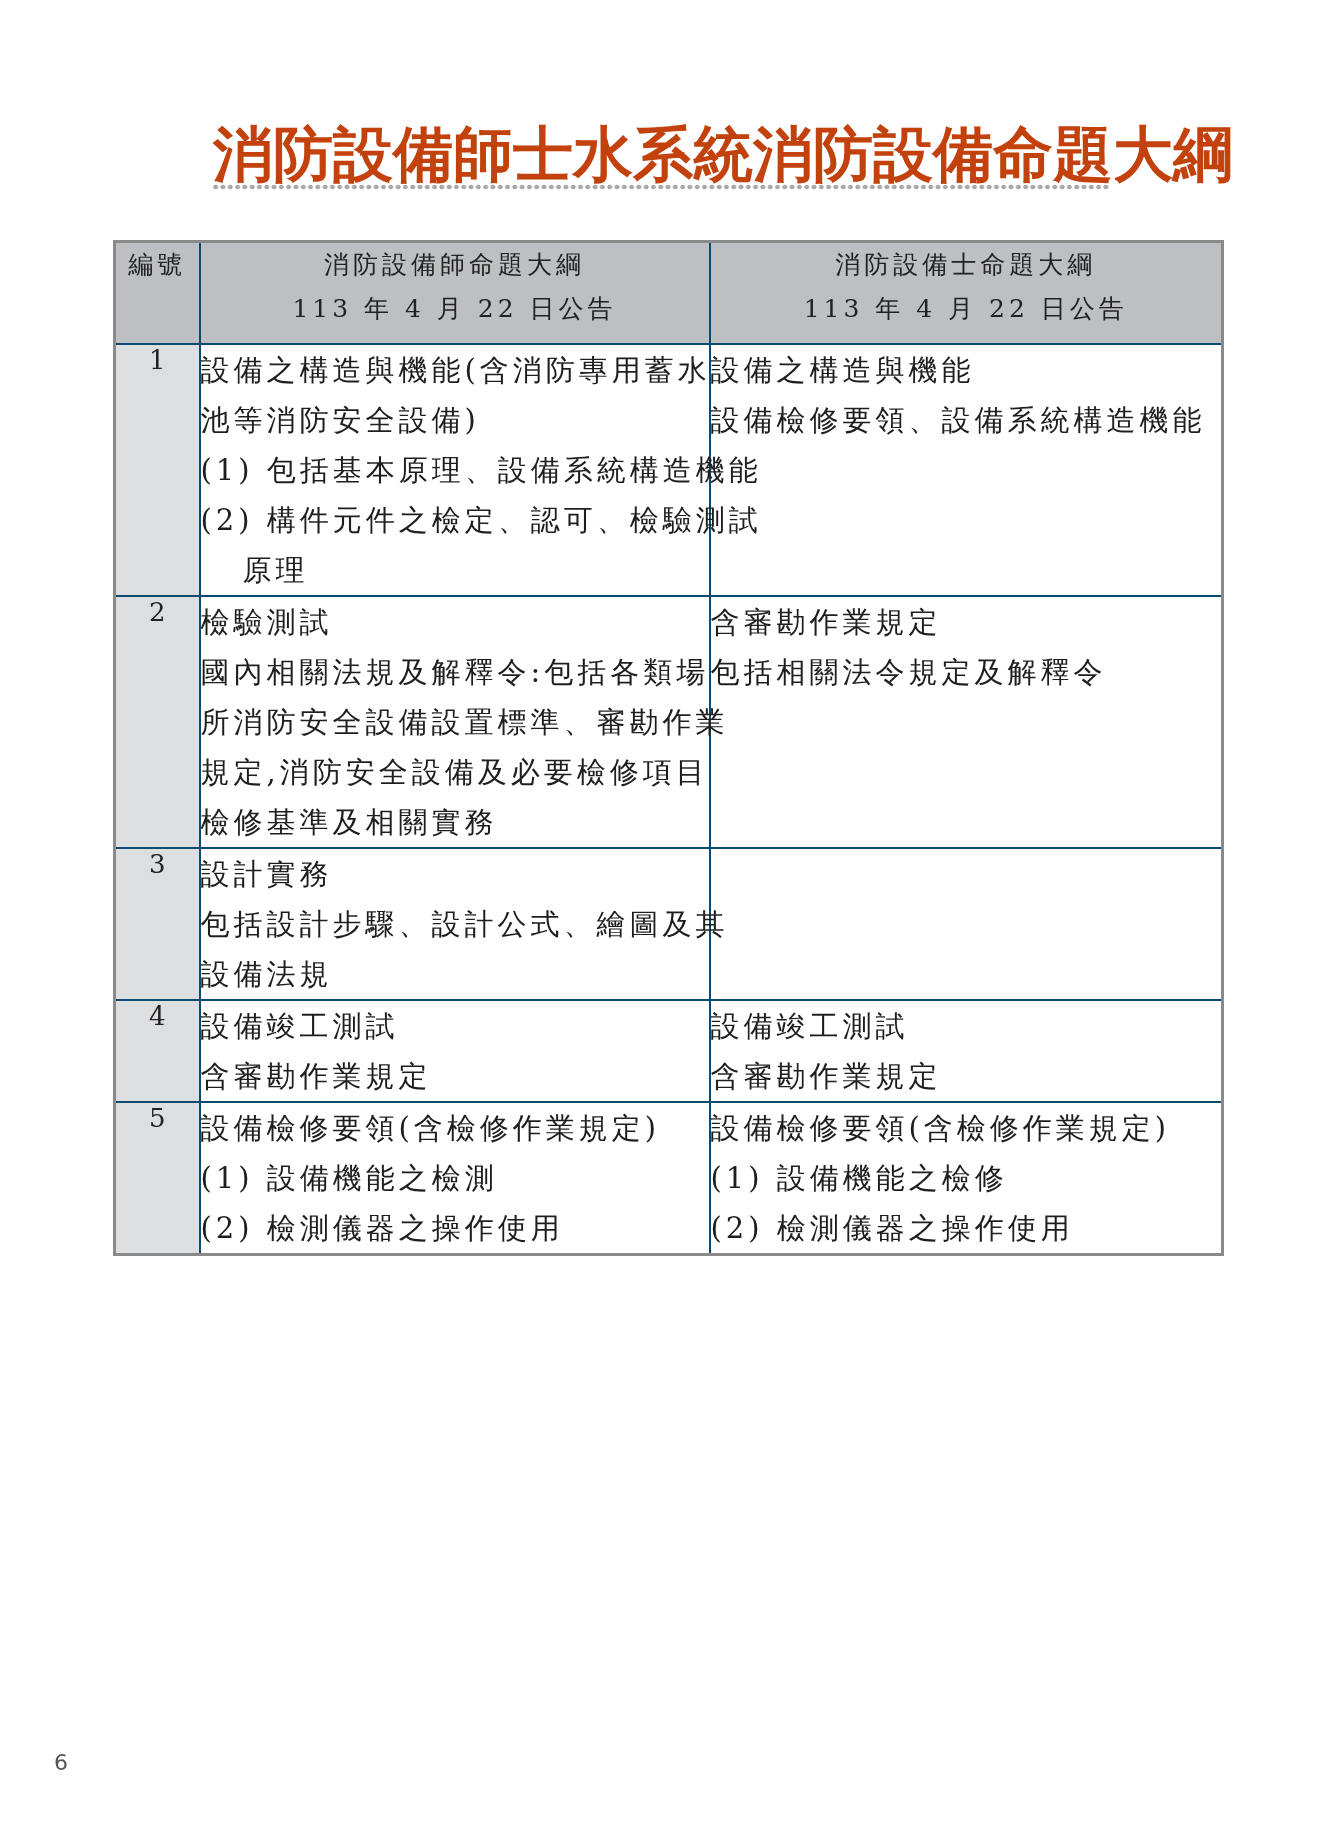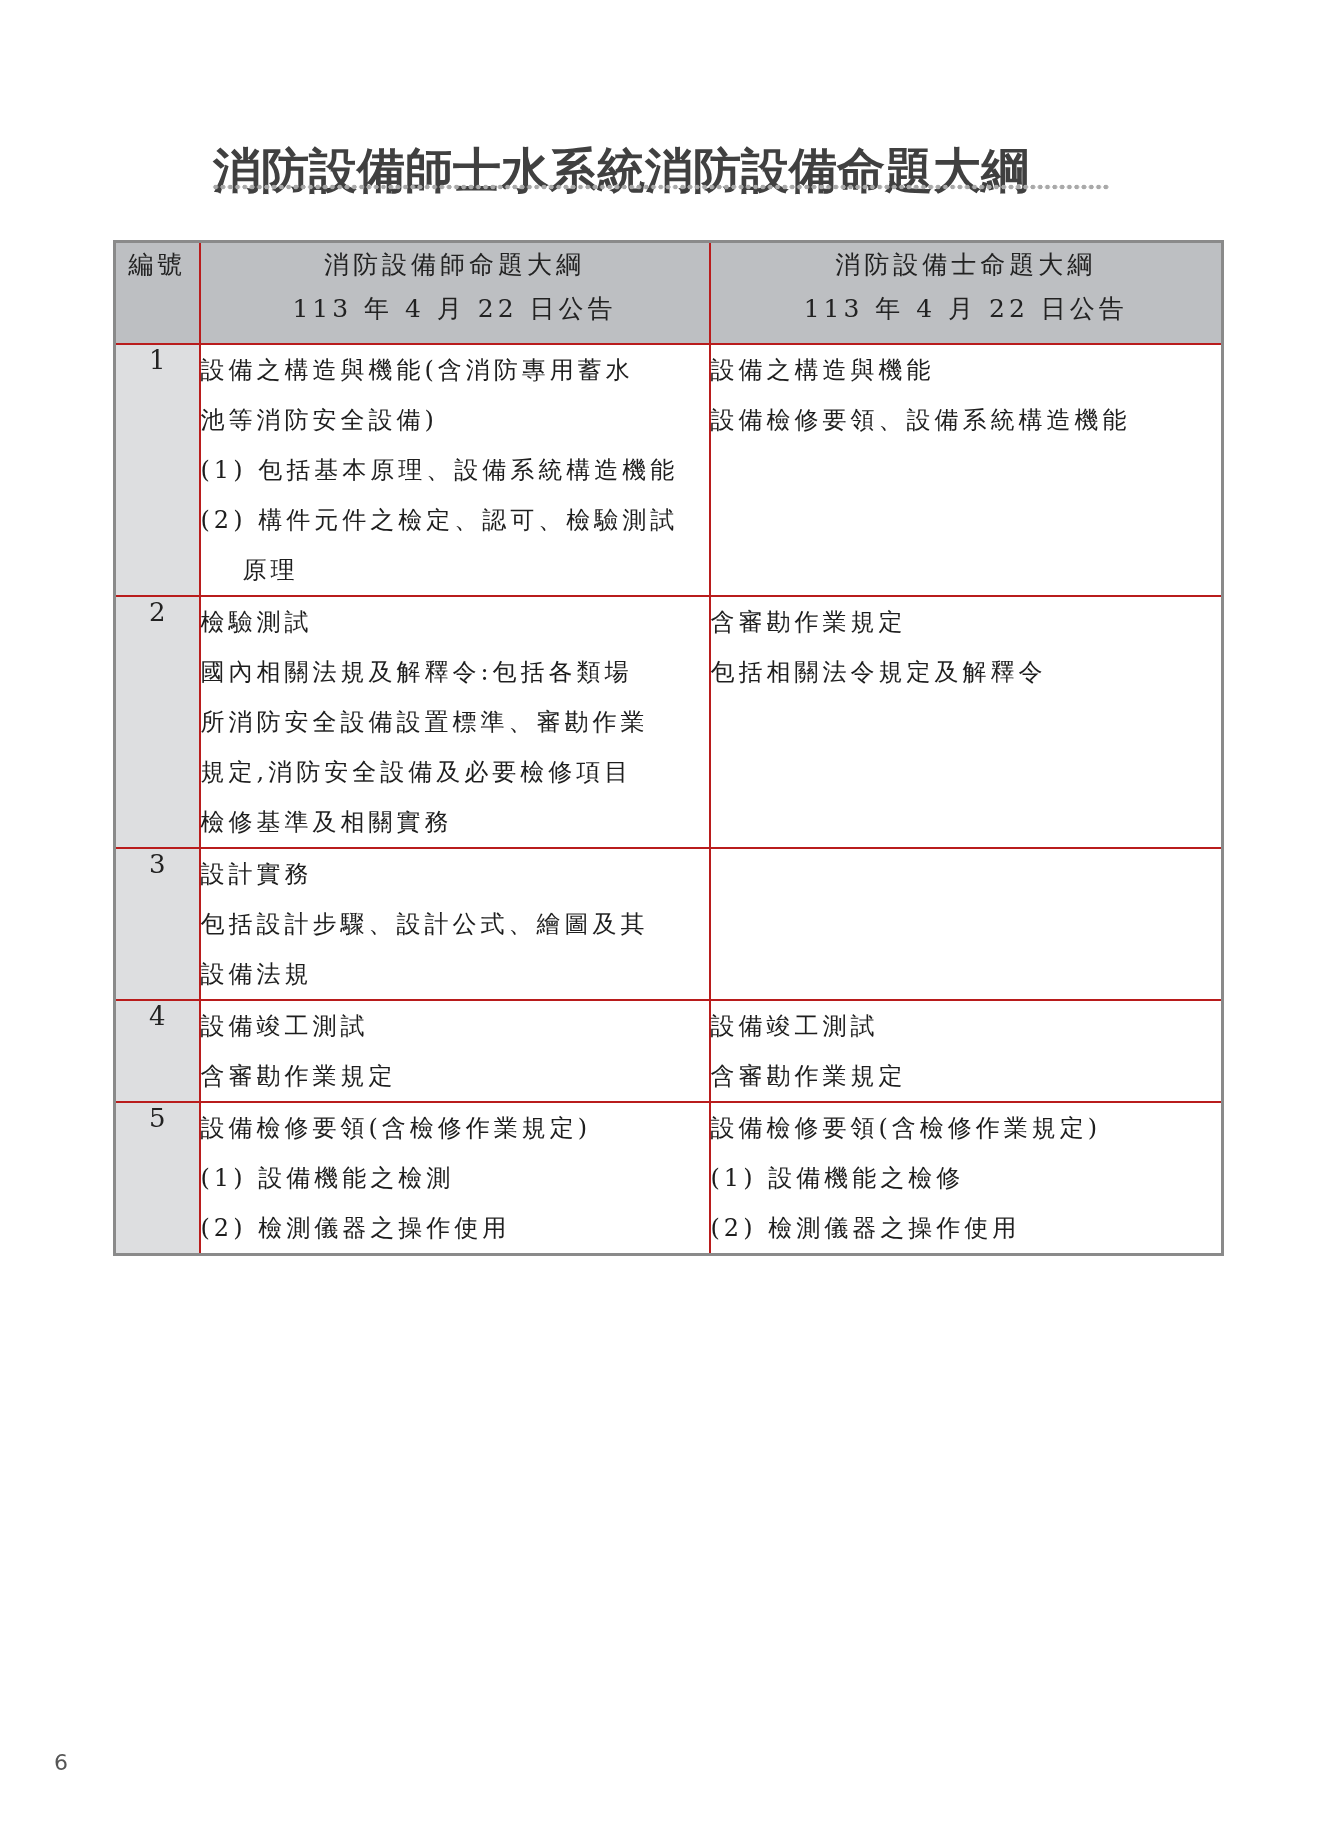--- a/index.html
+++ b/index.html
@@ -1,53 +1,53 @@
 <!DOCTYPE html>
 <html><head>
 <meta charset="utf-8">
 <style>
   html, body { margin: 0; padding: 0; background: #ffffff; }
   body {
     width: 1320px; height: 1835px; position: relative; overflow: hidden;
     font-family: "DejaVu Serif", "Liberation Serif", serif; color: #1a1a1a;
   }
   .title {
-    position: absolute; left: 213px; top: 140px; width: 900px;
+    position: absolute; left: 213px; top: 124px; width: 900px;
     font-family: "DejaVu Sans", "Liberation Sans", sans-serif;
-    font-size: 48px; font-weight: bold; letter-spacing: 0px; color: #404040;
+    font-size: 60px; font-weight: bold; letter-spacing: 0px; color: #c2410c;
     line-height: 60px; white-space: nowrap;
   }
   .title-dots {
     position: absolute; left: 212px; top: 184px; width: 898px; height: 6px;
     background-image: radial-gradient(circle, #a9a9a9 2.2px, transparent 2.6px);
     background-size: 7.3px 6px; background-repeat: repeat-x;
   }
   table.outline {
     position: absolute; left: 113px; top: 240px; width: 1108px;
     border-collapse: collapse; table-layout: fixed;
     border: 3px solid #8a8a8a;
   }
   table.outline td, table.outline th {
-    border: 2px solid #b91c1c; padding: 0; vertical-align: top;
+    border: 2px solid #0c4a6e; padding: 0; vertical-align: top;
   }
   col.c-num { width: 85px; }
   col.c-master { width: 510px; }
   col.c-tech { width: 513px; }
   thead th {
     background: #bdbfc2; font-weight: normal; height: 100px;
     vertical-align: middle; text-align: center; font-size: 25px; line-height: 44px;
     color: #222;
   }
   thead th .line { display: block; letter-spacing: 4px; }
   td.num {
     background: #dddee0; text-align: center; vertical-align: middle;
     font-size: 26px; color: #222;
   }
   td.cell {
-    background: #ffffff; padding: 6px 6px 6px 9px; font-size: 24px;
+    background: #ffffff; padding: 6px 6px 6px 9px; font-size: 29px;
     line-height: 50px; letter-spacing: 4px; color: #1e1e1e;
   }
   td.cell .line { display: block; white-space: nowrap; }
   td.cell .indent { padding-left: 42px; font-family: Liberation Serif, serif; }
   tr.r1 td { height: 238px; }
   tr.r2 td { height: 232px; }
   tr.r3 td { height: 142px; }
   tr.r4 td { height: 97px; }
   tr.r5 td { height: 148px; }
   .page-number {

